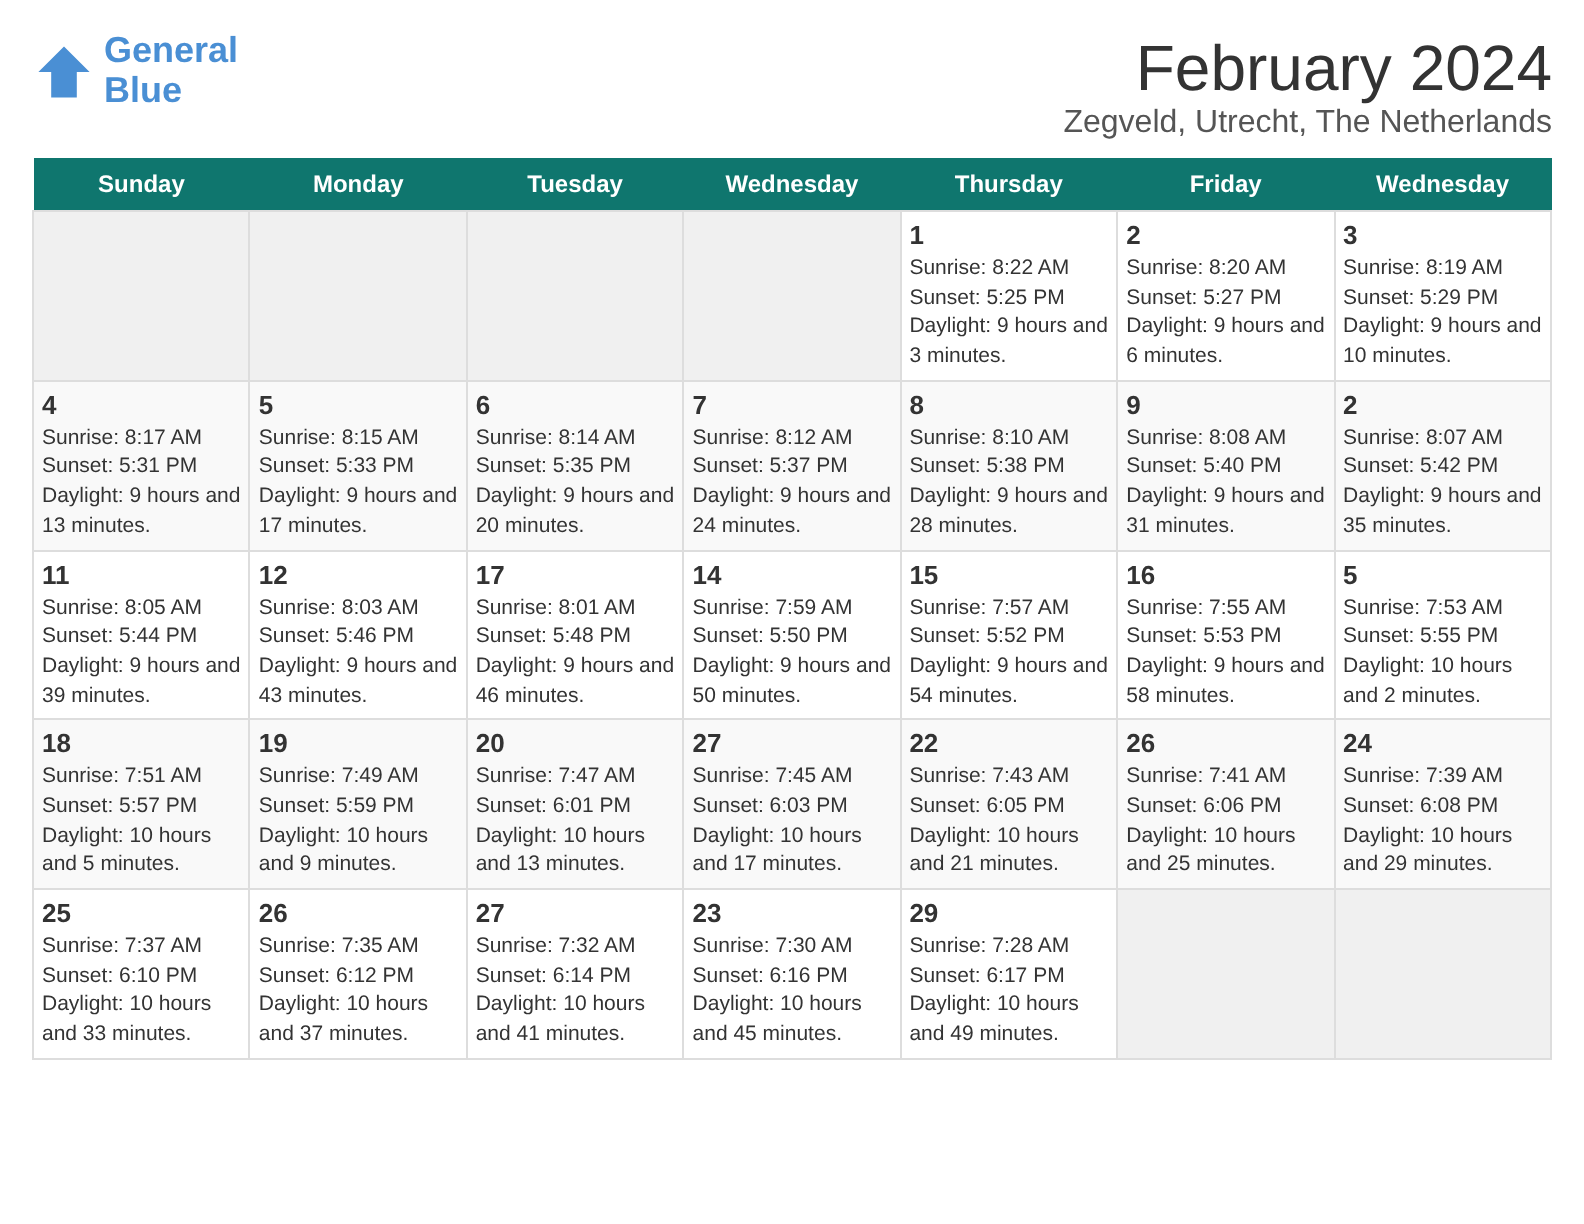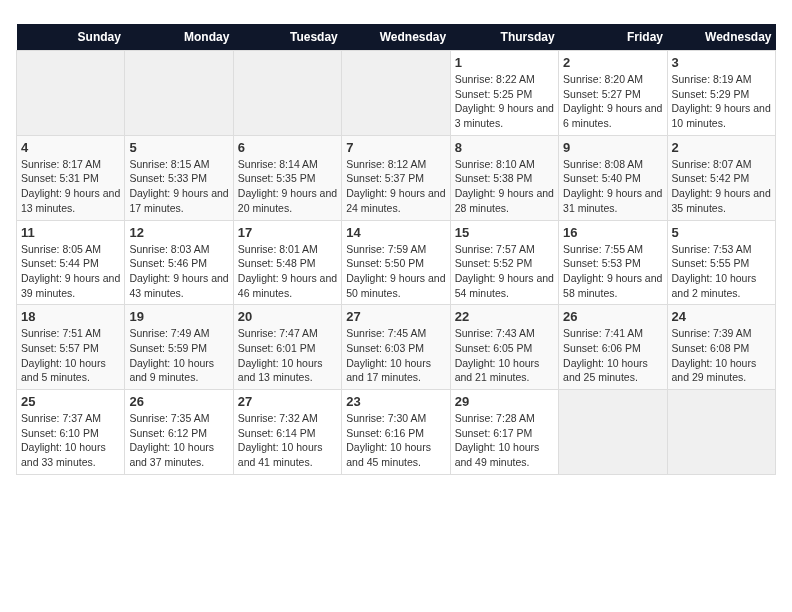--- a/index.html
+++ b/index.html
@@ -46,23 +46,23 @@
       font-size: 16px;
       font-weight: normal;
       color: #555;
     }
     table {
       width: 100%;
       border-collapse: collapse;
       font-size: 11px;
     }
     thead tr th {
-      background: #0f172a;
+      background: #0f766e;
       color: #fff;
-      text-align: right;
+      text-align: center;
       padding: 6px 4px;
       font-size: 12px;
       font-weight: bold;
     }
     tbody tr td {
       border: 1px solid #ddd;
       vertical-align: top;
       padding: 4px;
       width: calc(100% / 7);
       height: 78px;
@@ -88,20 +88,33 @@
       background-color: #f9f9f9;
     }
     tbody tr td.empty {
       background: #f0f0f0 !important;
     }
   </style>
 </head>
 <body>
 
 <div class="header">
+  <div class="logo">
+    <svg class="logo-icon" viewBox="0 0 40 40" xmlns="http://www.w3.org/2000/svg">
+      <polygon points="20,4 36,20 28,20 28,36 12,36 12,20 4,20" fill="#4a8fd4"></polygon>
+    </svg>
+    <div class="logo-text">
+      <div><span>General</span></div>
+      <div style="color:#4a8fd4;">Blue</div>
+    </div>
+  </div>
+  <div class="title-block">
+    <h1>February 2024</h1>
+    <h2>Zegveld, Utrecht, The Netherlands</h2>
+  </div>
 </div>
 
 <table>
   <thead>
     <tr id="header-row">
         <th>Sunday</th>
         <th>Monday</th>
         <th>Tuesday</th>
         <th>Wednesday</th>
         <th>Thursday</th>

